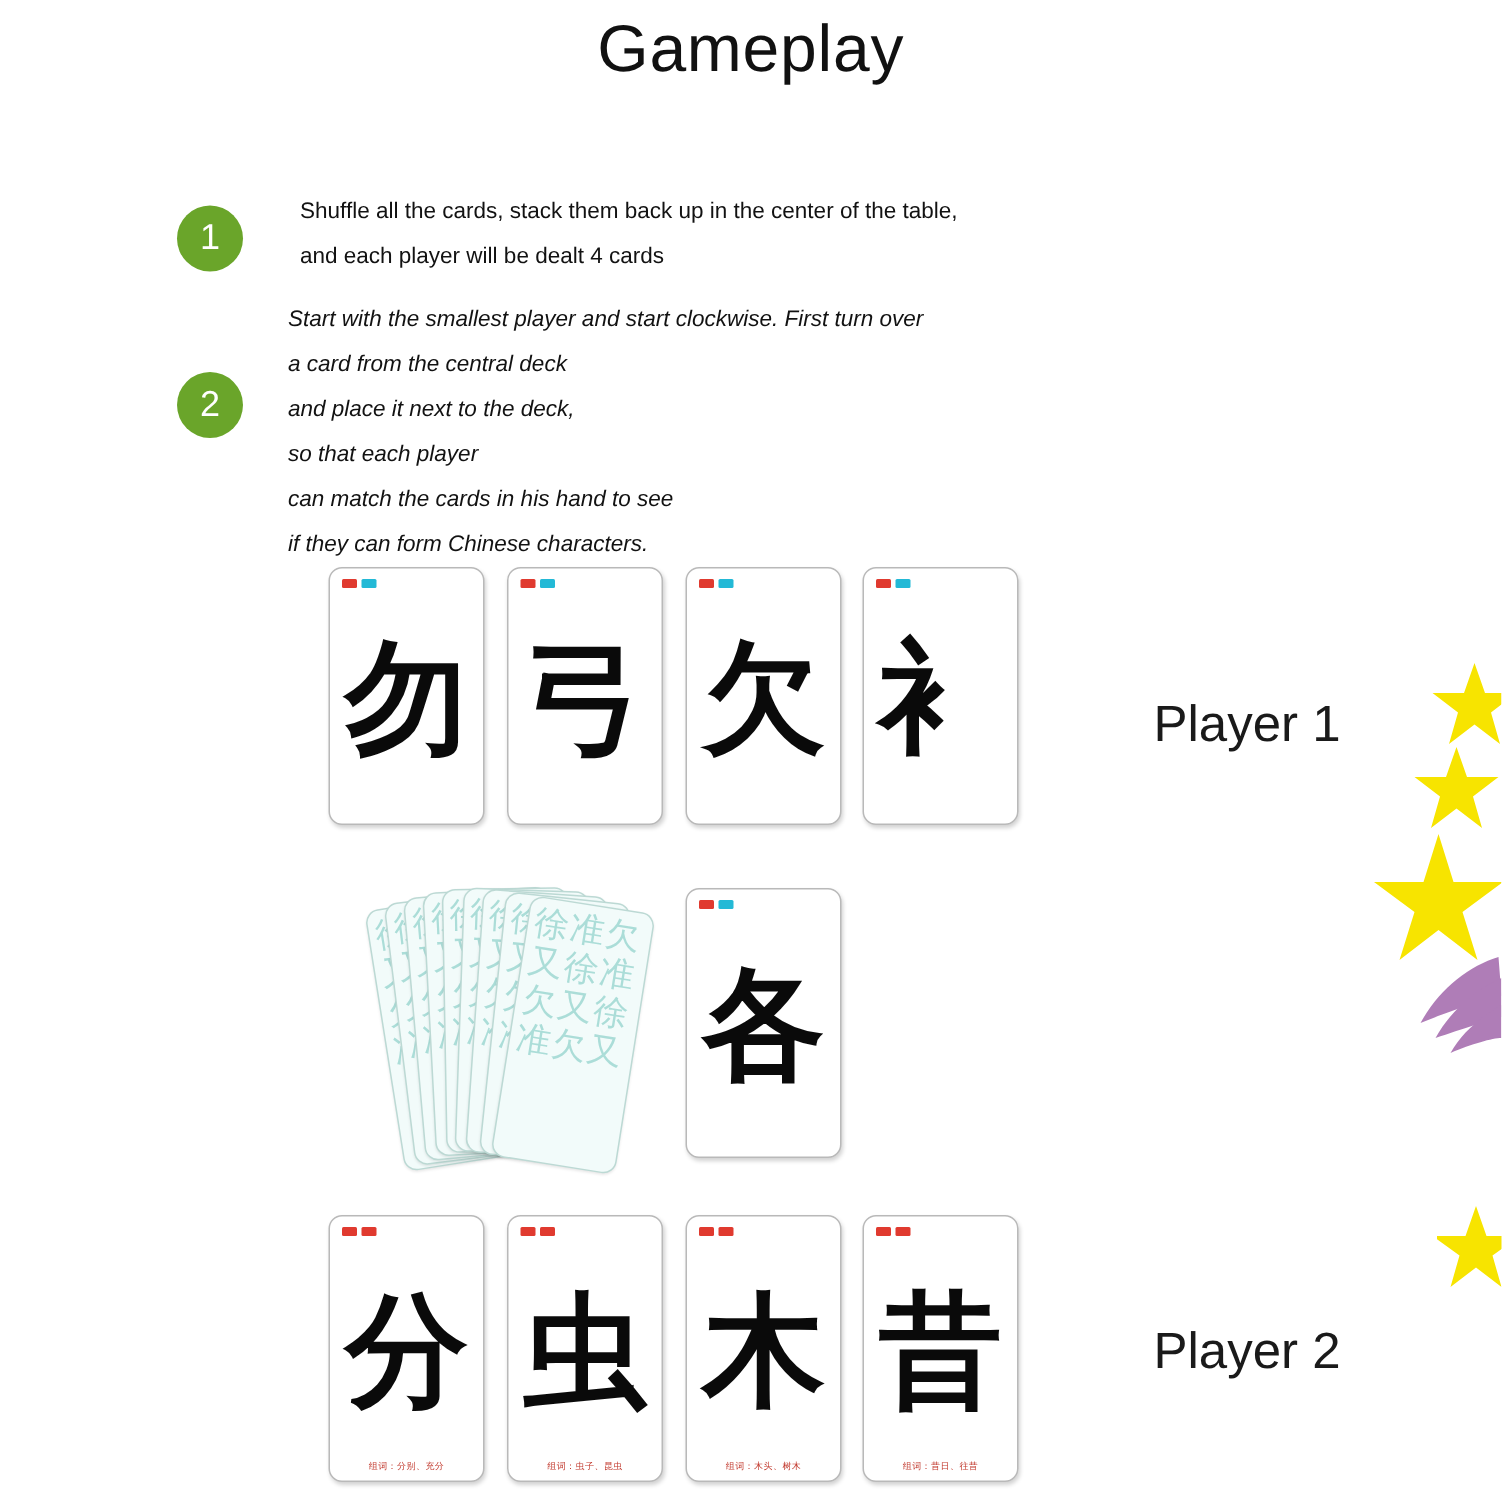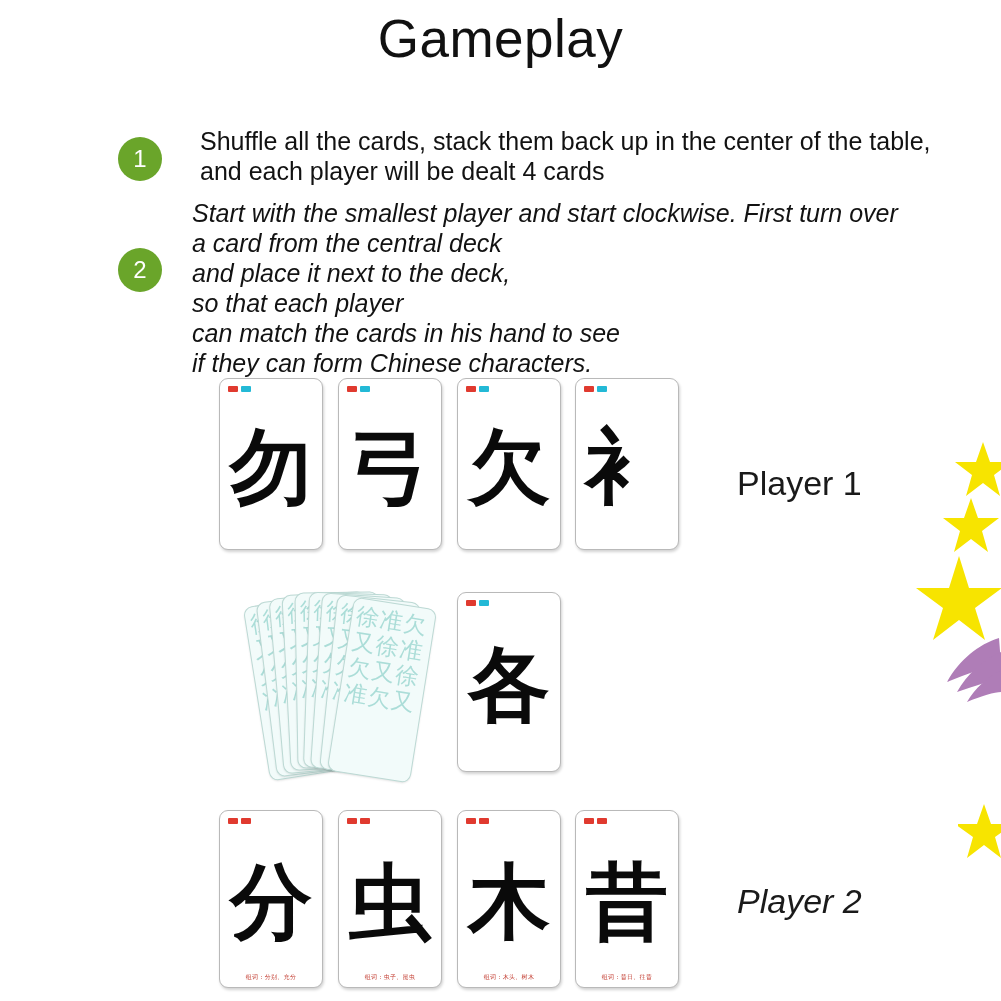--- a/index.html
+++ b/index.html
@@ -16,21 +16,21 @@
     color: #1a1a1a;
   }
 
   
   #page-title {
     position: absolute;
     top: 8px;
     left: 0;
     width: 1001px;
     text-align: center;
-    font-size: 53px;
+    font-size: 44px;
     font-weight: 400;
     letter-spacing: 0.5px;
     color: #111111;
   }
 
   
   .step-badge {
     position: absolute;
     width: 44px;
     height: 44px;
@@ -40,21 +40,21 @@
     font-size: 24px;
     line-height: 44px;
     text-align: center;
     font-weight: 400;
   }
   #step-1-badge { left: 118px; top: 137px; }
   #step-2-badge { left: 118px; top: 248px; }
 
   .step-text {
     position: absolute;
-    font-size: 25px;
+    font-size: 15px;
     line-height: 30px;
     color: #121212;
     white-space: pre-line;
   }
   #step-1-text { left: 200px; top: 126px; width: 790px; }
   #step-2-text { left: 192px; top: 198px; width: 790px; font-style: italic; }
 
   
   .card {
     position: absolute;
@@ -148,23 +148,24 @@
   #card-p2-2 { left: 338px; top: 810px; width: 104px; height: 178px; }
   #card-p2-3 { left: 457px; top: 810px; width: 104px; height: 178px; }
   #card-p2-4 { left: 575px; top: 810px; width: 104px; height: 178px; }
 
   
   .player-label {
     position: absolute;
     font-size: 34px;
     color: #1a1a1a;
     font-weight: 400;
+    margin-left: 32px;
   }
   #player-1-label { left: 737px; top: 464px; }
-  #player-2-label { left: 737px; top: 882px; font-style: italic; }
+  #player-2-label { left: 737px; top: 882px; }
 
   
   #decor-stars {
     position: absolute;
     right: 0;
     top: 420px;
     width: 130px;
     height: 300px;
     pointer-events: none;
   }

